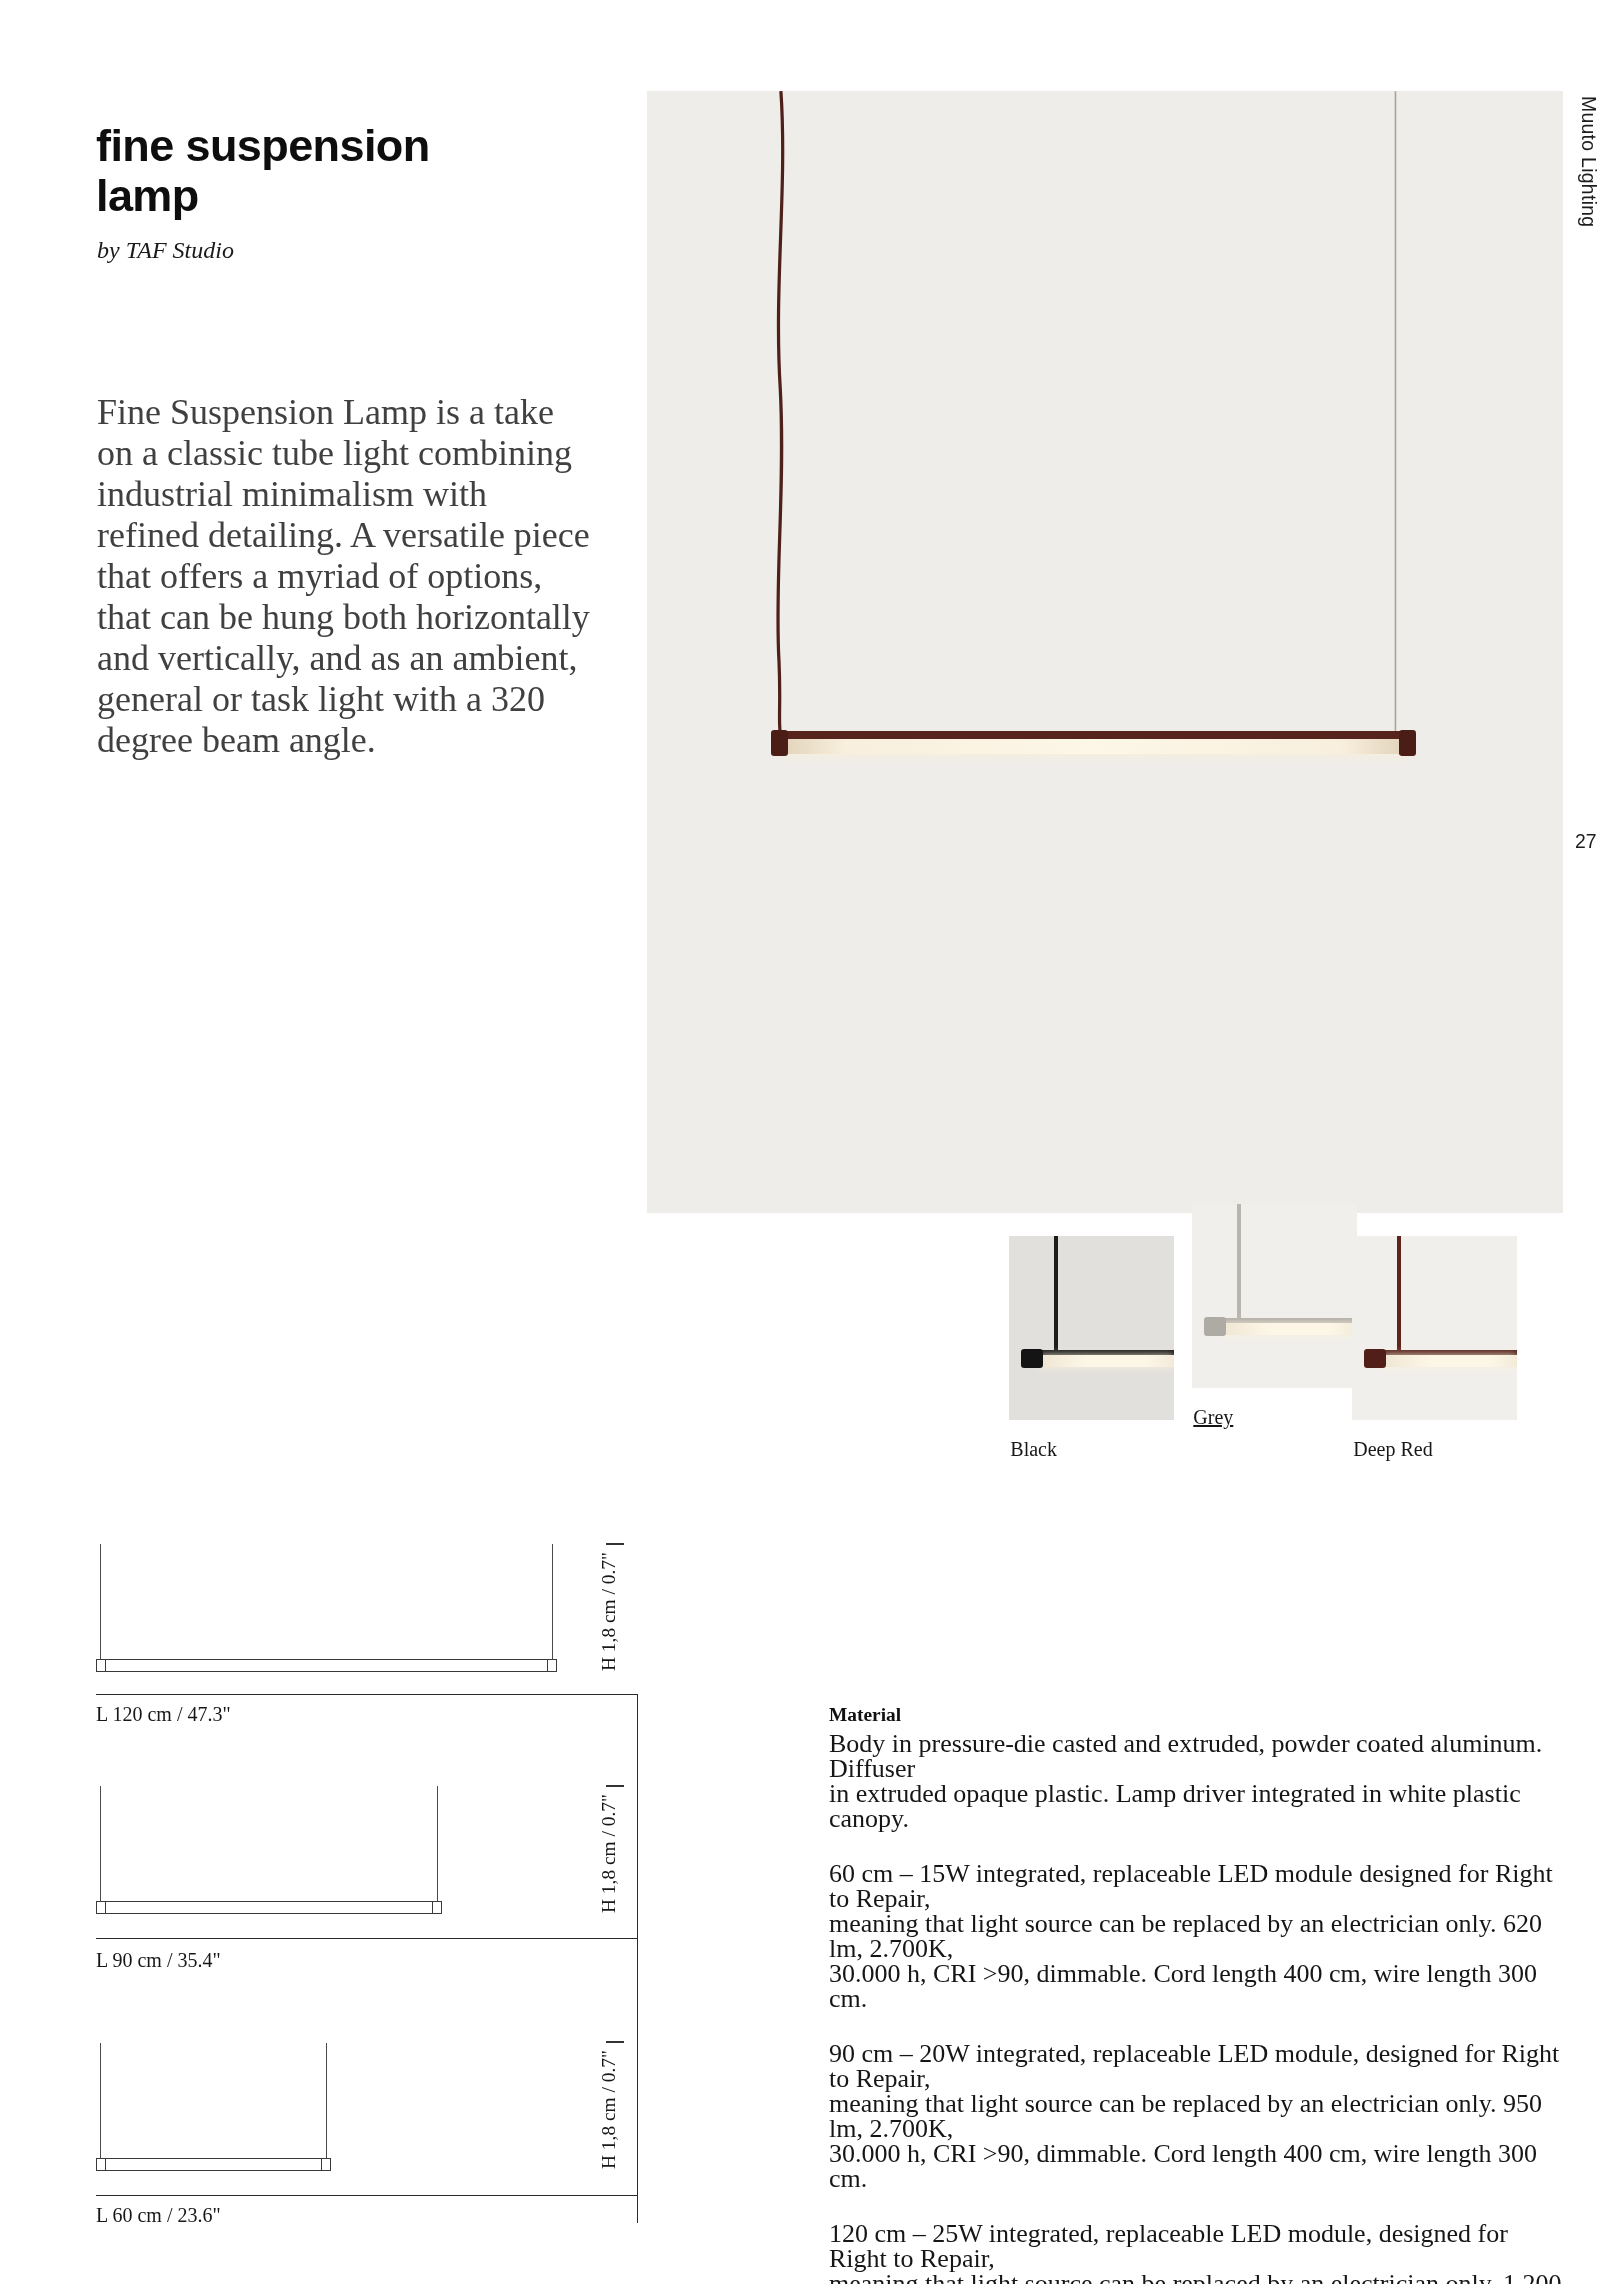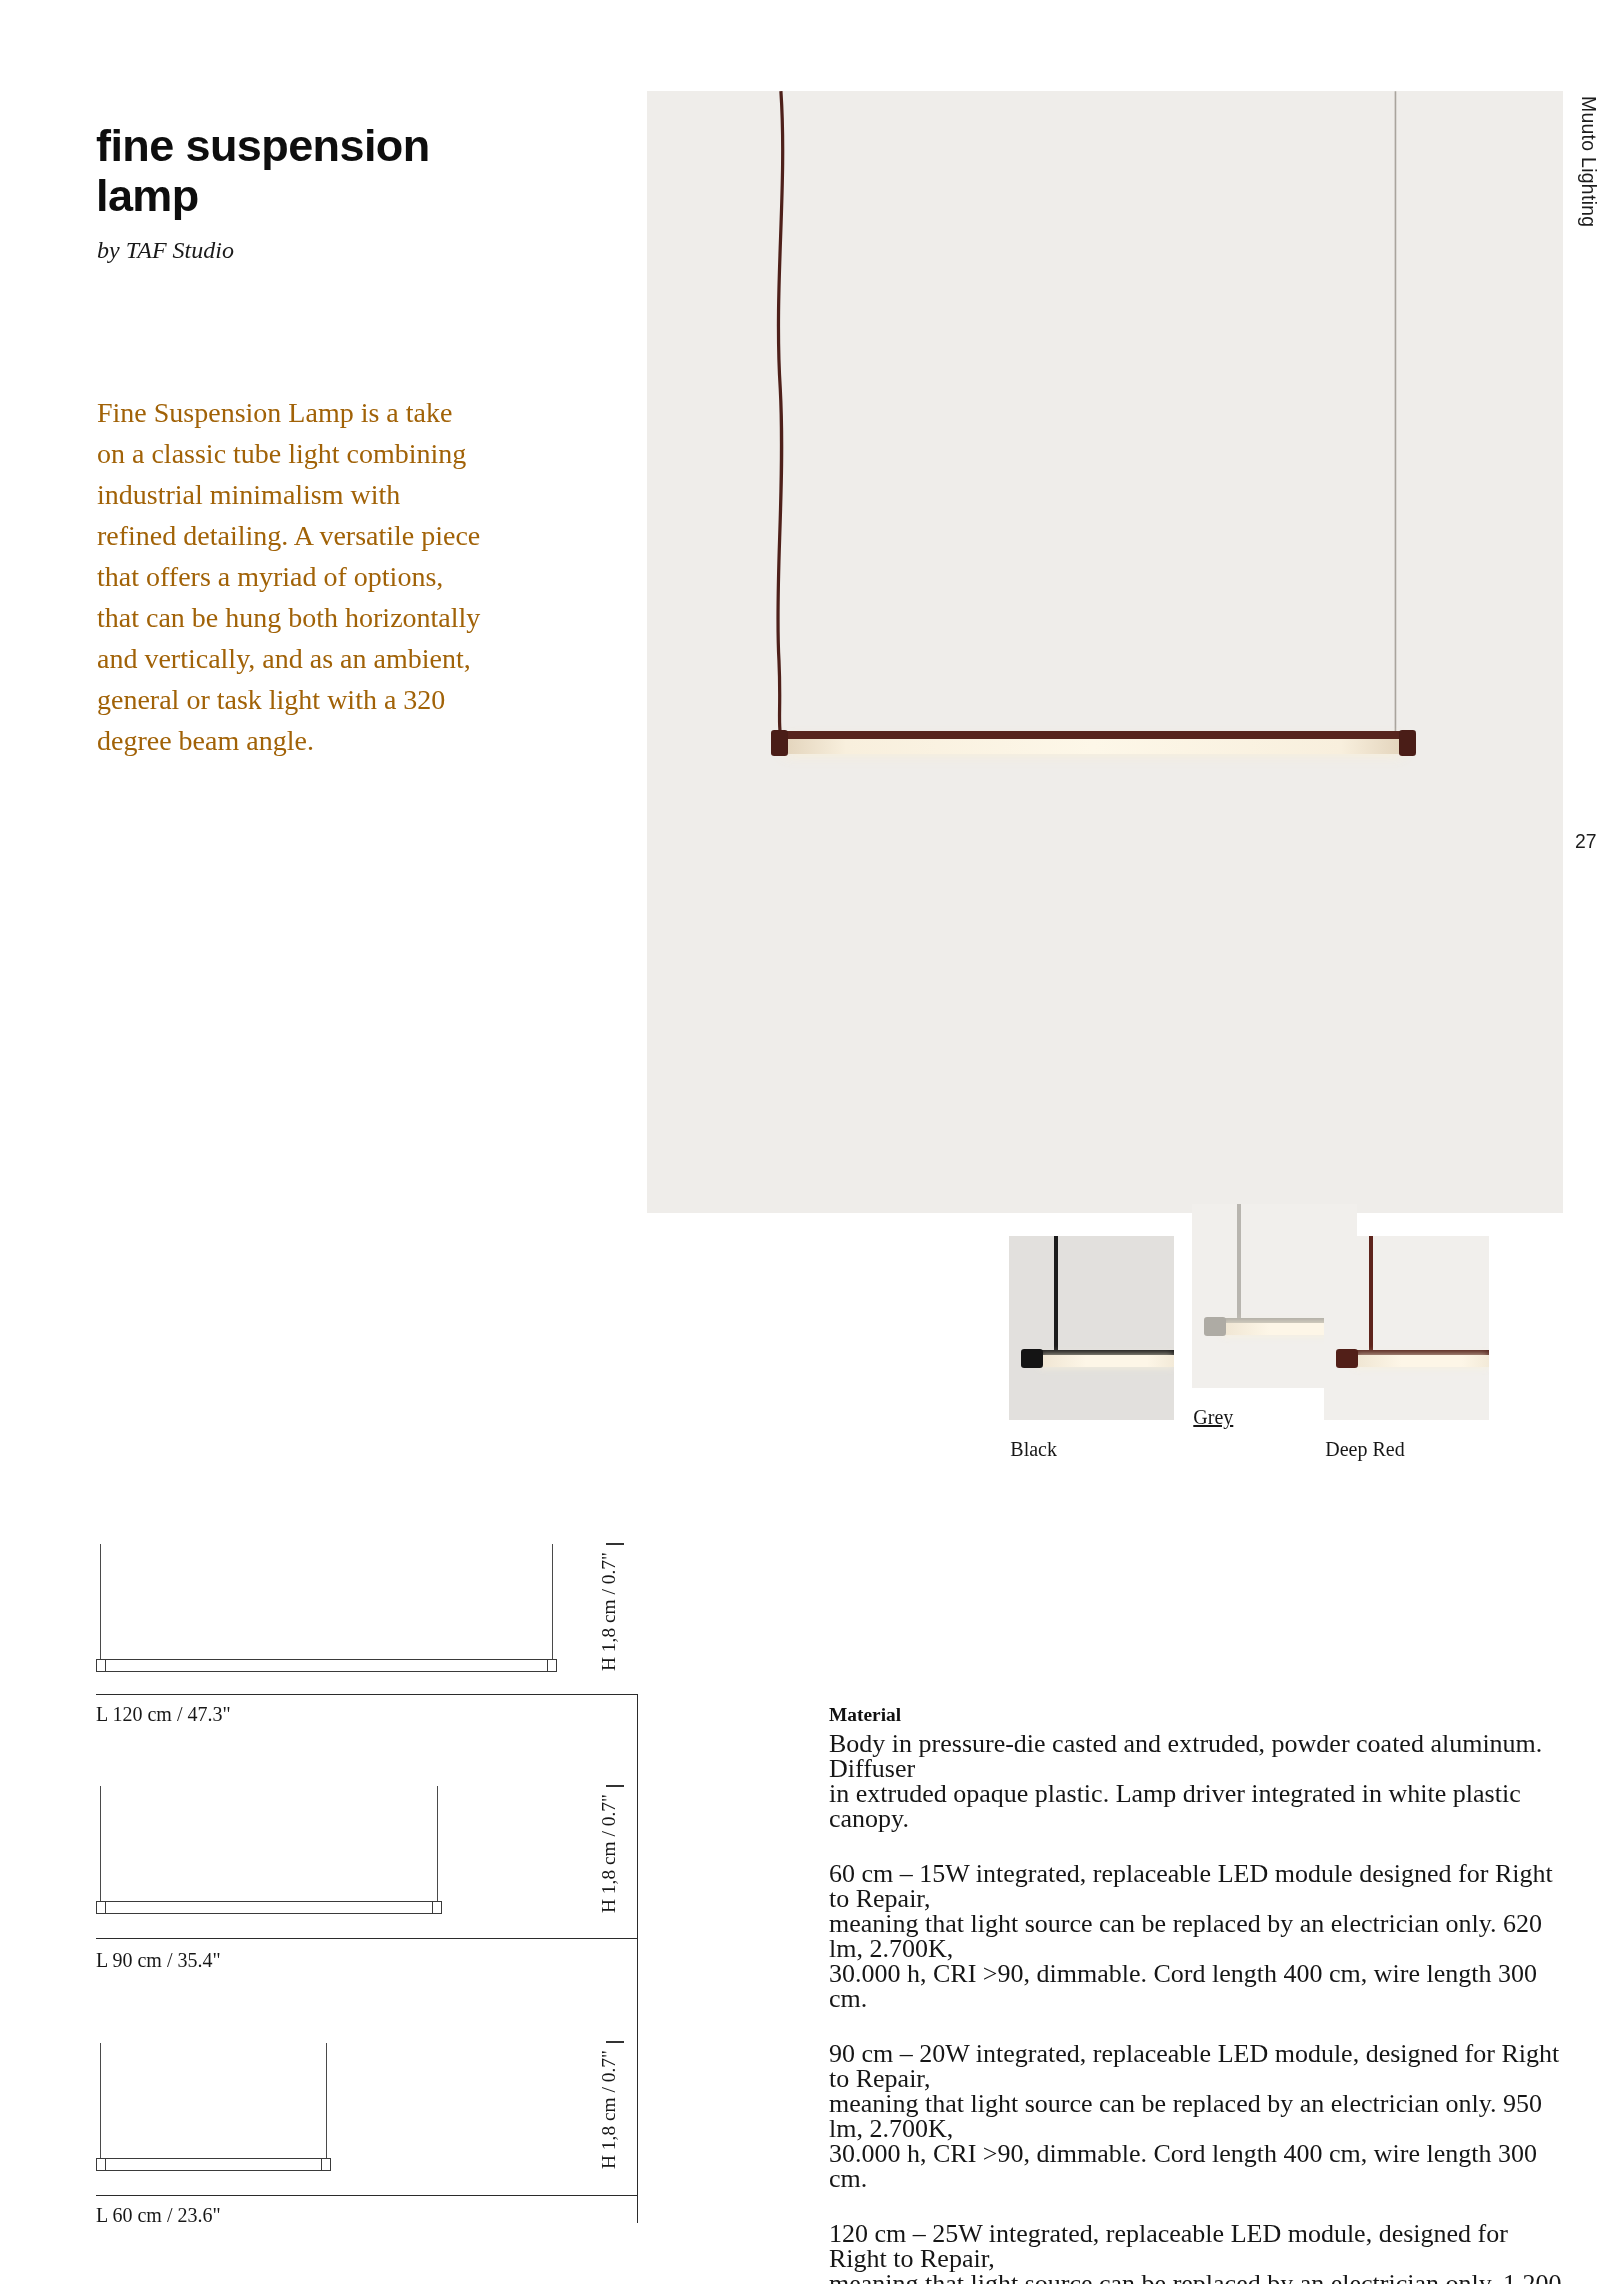--- a/index.html
+++ b/index.html
@@ -13,22 +13,22 @@
   .title{
     left:96px;top:91px;width:582px;
     font-weight:700;font-size:45px;line-height:50px;letter-spacing:-0.6px;color:#0e0e0e;
   }
   .byline{
     left:97px;top:237px;font-family:"Liberation Serif",serif;font-style:italic;
     font-size:24px;color:#1a1a1a;
   }
   .description{
     left:97px;top:392px;width:557px;
-    font-family:"Liberation Serif",serif;font-size:28px;line-height:41px;
-    white-space:pre-line;color:#a16207;
+    font-family:"Liberation Serif",serif;font-size:36px;line-height:41px;
+    white-space:pre-line;color:#404040;
   }
 
   
   .hero{left:647px;top:91px;width:916px;height:1122px;background:#efedea;}
   .hero svg{position:absolute;left:0;top:0;}
   .lamp{position:absolute;left:124px;top:640px;width:645px;height:23px;}
   .lamp-glow{position:absolute;left:13px;right:13px;top:6.5px;bottom:0;border-radius:1.9px;
     background:linear-gradient(to right,#e3d4bc 0%,#f8efdd 10%,#fdf7e8 50%,#f8efdd 90%,#e3d4bc 100%);
     box-shadow:0 1.3px 14.2px rgba(248,238,215,.9);}
   .lamp-strip{position:absolute;left:9px;right:9px;top:0;height:7.8px;background:#57241d;border-radius:1.9px;}
@@ -128,21 +128,21 @@
     <div class="s-cord" style="background-color: rgb(184, 181, 175);"></div>
     <div class="s-tube">
       <div class="s-strip" style="background-color: rgb(174, 171, 164);"></div>
       <div class="s-glow"></div>
       <div class="s-cap" style="background-color: rgb(174, 171, 164);"></div>
     </div>
   </div>
   <figcaption>Grey</figcaption>
 </figure>
 
-<figure class="abs swatch" style="left:1324px;top:1236px;">
+<figure class="abs swatch" style="left:1352px;top:1236px;">
   <div class="thumb" style="background-color: rgb(241, 239, 236);">
     <div class="s-cord" style="background-color: rgb(94, 36, 28);"></div>
     <div class="s-tube">
       <div class="s-strip" style="background-color: rgb(82, 31, 24);"></div>
       <div class="s-glow"></div>
       <div class="s-cap" style="background-color: rgb(82, 31, 24);"></div>
     </div>
   </div>
   <figcaption>Deep Red</figcaption>
 </figure>

